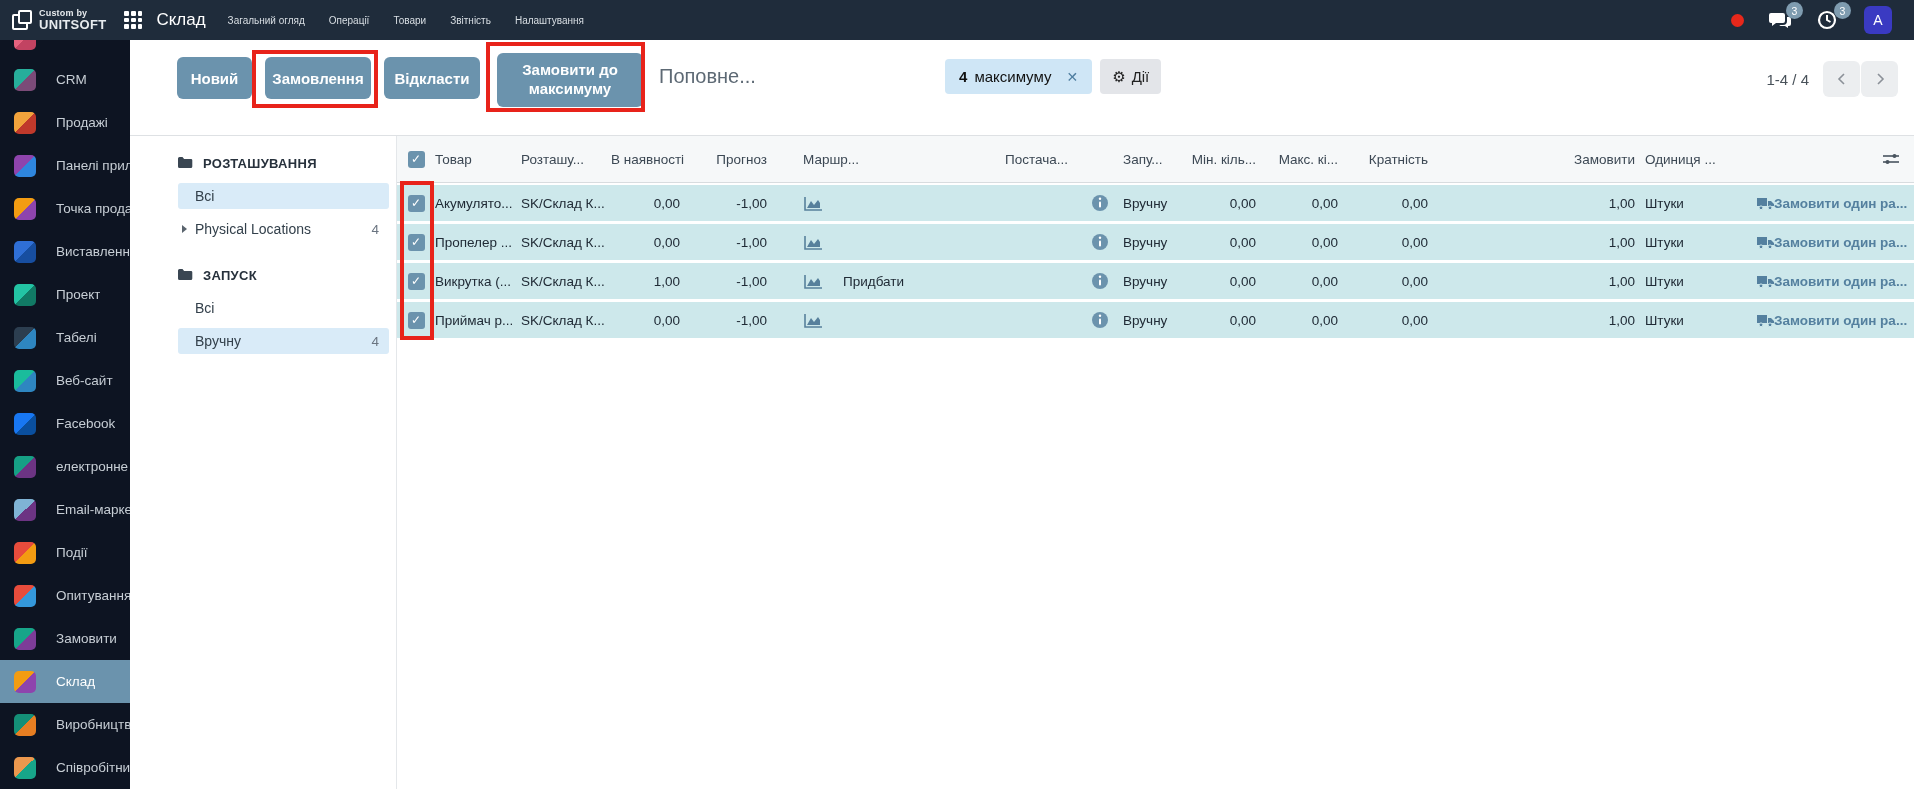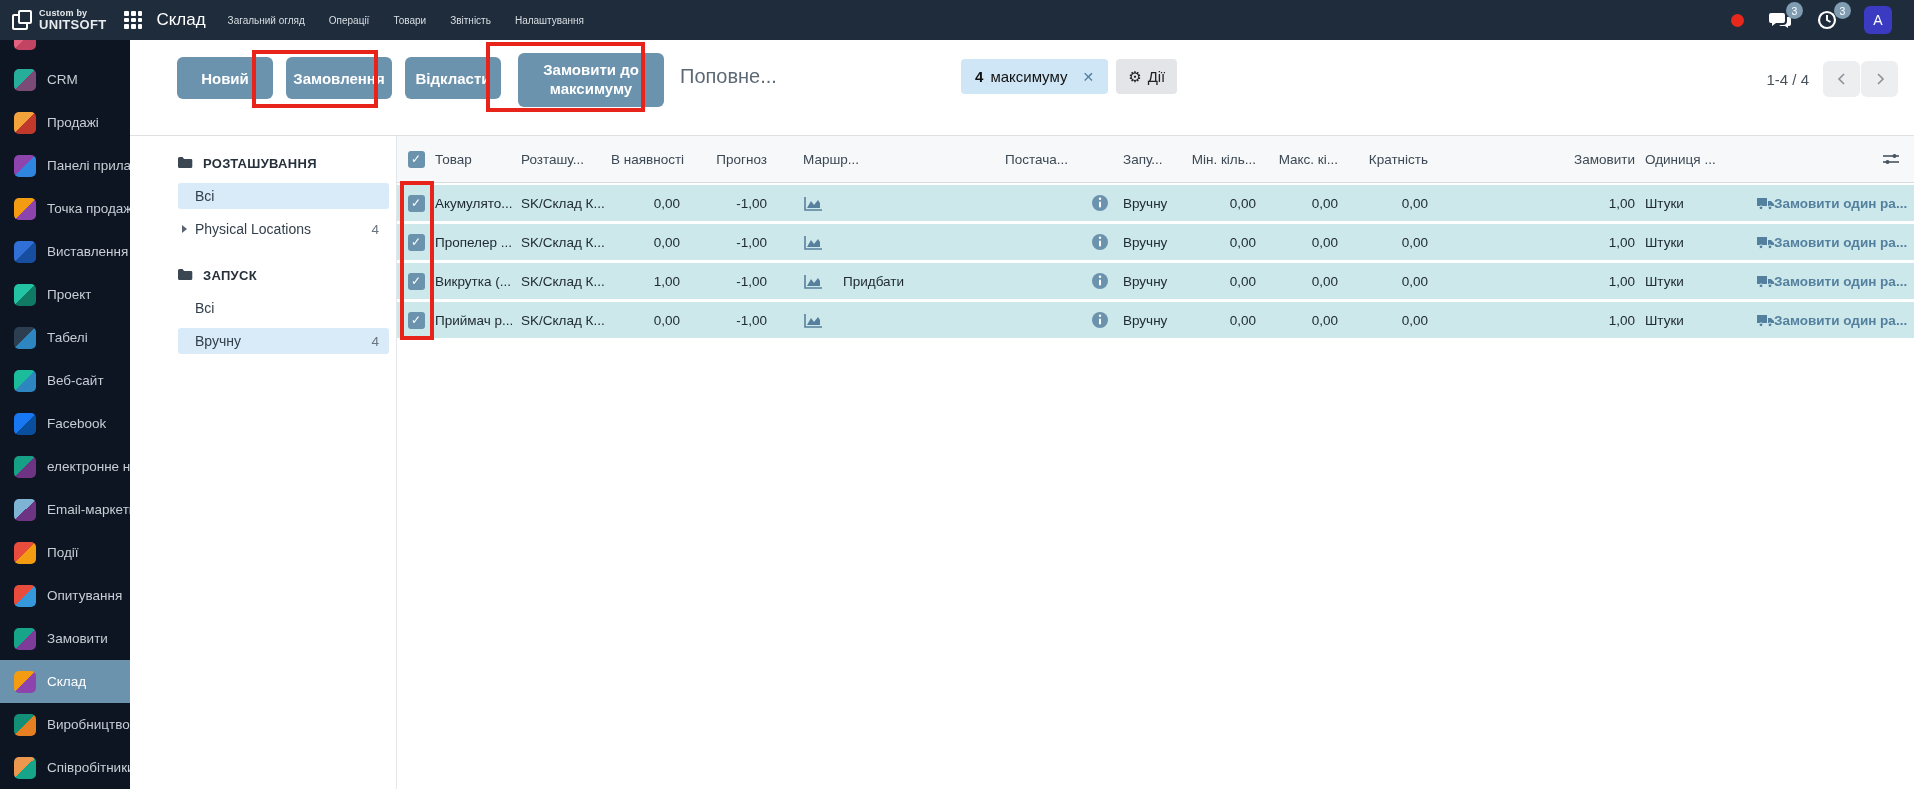--- a/index.html
+++ b/index.html
@@ -31,38 +31,38 @@
   .nav-badge{
     position:absolute;top:-7px;right:-11px;min-width:17px;height:17px;border-radius:50%;
     font-size:10.5px;color:#fff;display:flex;align-items:center;justify-content:center;
   }
   .avatar{width:28px;height:28px;border-radius:6px;color:#fff;font-size:14px;display:flex;align-items:center;justify-content:center;cursor:pointer;}
   
   .sidebar{
     position:absolute;top:40px;left:0;width:130px;bottom:0;background:#0d1422;
     overflow:hidden;z-index:4;
   }
-  .side-item{display:flex;align-items:center;gap:11px;height:43px;padding-left:14px;cursor:pointer;}
+  .side-item{display:flex;align-items:center;gap:20px;height:43px;padding-left:14px;cursor:pointer;}
   .side-item .app-ico{width:22px;height:22px;border-radius:5px;flex:0 0 auto;}
   .side-item .lbl{font-size:13.5px;color:#c7ced5;white-space:nowrap;overflow:hidden;max-width:86px;}
   .side-item.active{background:#6b93ad;}
   .side-item.active .lbl{color:#ffffff;}
   .partial-ico{position:absolute;top:-12px;left:14px;width:22px;height:22px;border-radius:5px;}
   .side-list{position:relative;padding-top:18px;}
   
   .main{position:absolute;top:40px;left:130px;right:0;bottom:0;background:#fff;}
   .control-bar{
     display:flex;align-items:flex-start;height:95px;box-sizing:border-box;
     padding:17px 16px 0 47px;
   }
   .btn{
     background:#6b93ad;color:#fff;border:none;border-radius:6px;font-family:inherit;
     font-size:15px;font-weight:600;cursor:pointer;height:42px;display:flex;align-items:center;justify-content:center;
   }
-  #btn-new{width:96px;}
+  #btn-new{width:75px;}
   #btn-order{width:106px;margin-left:13px;}
   #btn-snooze{width:96px;margin-left:13px;}
   #btn-order-max{width:146px;height:54px;margin-left:17px;margin-top:-4px;line-height:1.25;text-align:center;padding:0 6px;}
   .view-title{font-size:20px;color:#5d6974;margin-left:16px;margin-top:8px;white-space:nowrap;}
   .cb-spacer1{flex:1;}
   .cb-spacer2{flex:3.2;}
   .chip{
     display:flex;align-items:center;background:#cfe6f6;border-radius:4px;height:35px;
     padding:0 14px;margin-top:2px;font-size:15px;color:#111;gap:7px;white-space:nowrap;
   }

